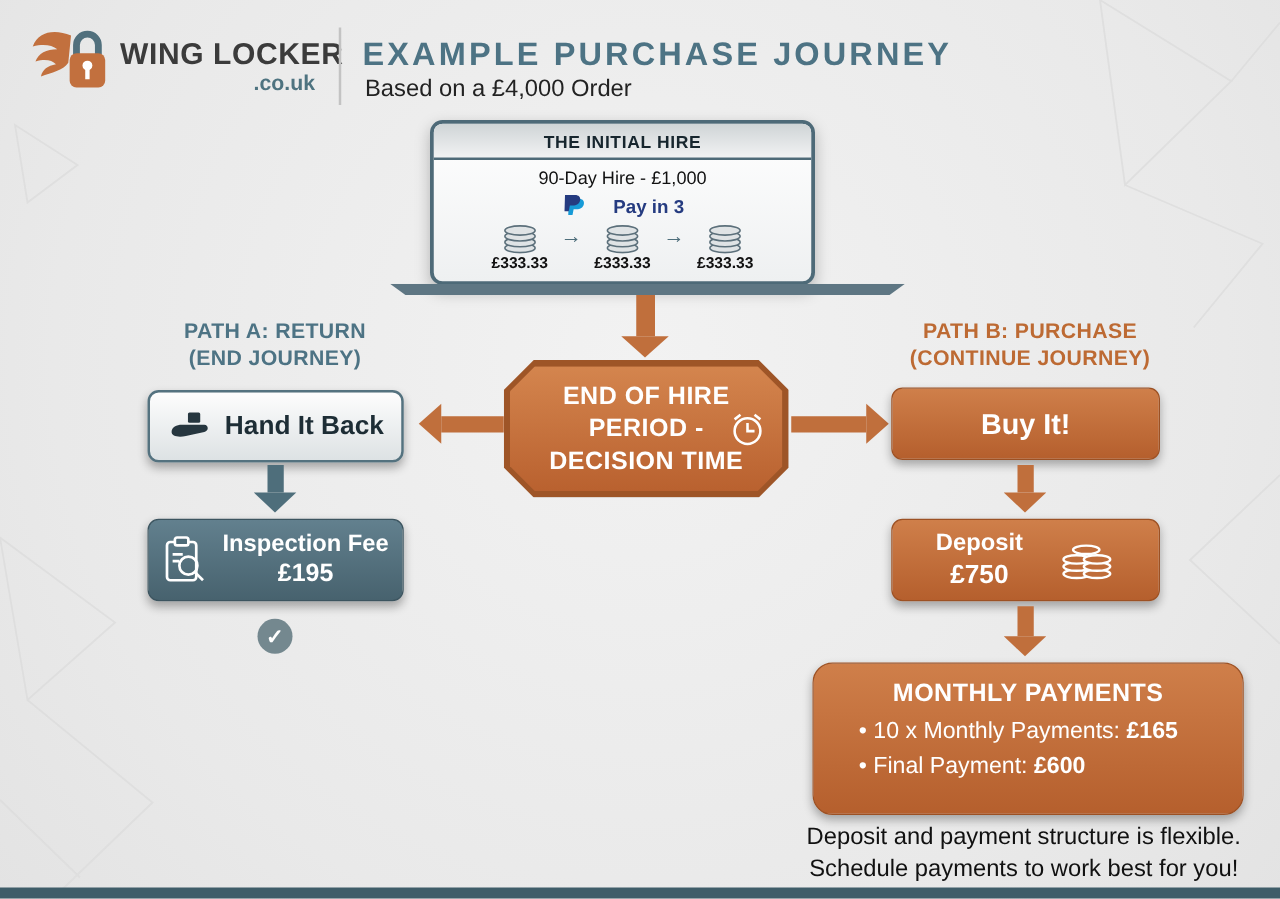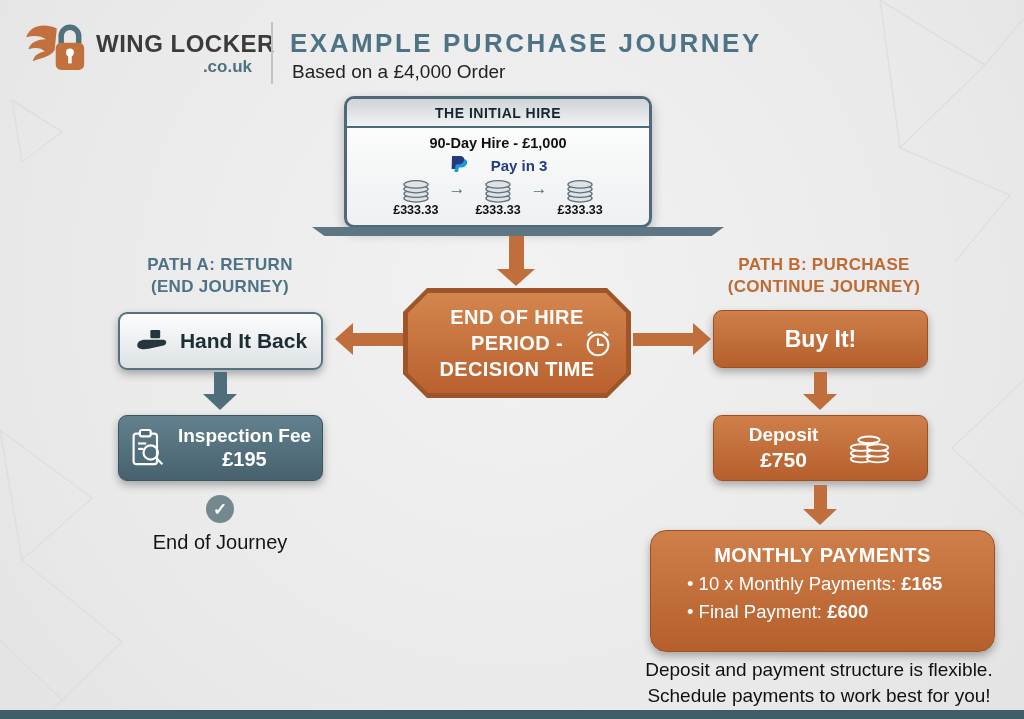--- a/index.html
+++ b/index.html
@@ -17,21 +17,21 @@
   .divider { position:absolute; left:271px; top:22px; width:2px; height:62px; background:#c3c3c3; }
   .page-title { position:absolute; left:290px; top:28px; font-size:26px; font-weight:800; letter-spacing:2.5px; color:#4d7384; }
   .page-subtitle { position:absolute; left:292px; top:61px; font-size:19px; color:#222; }
 
   
   .hire-box { position:absolute; left:344px; top:96px; width:308px; height:132px;
     border:3px solid #4e6a78; border-radius:10px; overflow:hidden; background:linear-gradient(#ffffff,#eef0f1);
     box-shadow:0 5px 12px rgba(0,0,0,.25); }
   .hire-box-header { height:29px; background:linear-gradient(#cfd4d6,#f1f2f3); border-bottom:2px solid #4e6a78;
     display:flex; align-items:center; justify-content:center; font-size:14px; font-weight:800; color:#17262e; letter-spacing:.5px; }
-  .hire-line { margin-top:7px; text-align:center; font-size:14.5px; font-weight:700; color:#111; }
+  .hire-line { margin-top:7px; text-align:center; font-size:14.5px; font-weight:400; color:#111; }
   .paypal-row { margin-top:3px; display:flex; align-items:center; justify-content:center; gap:22px; height:22px; }
   .paypal-label { font-size:15px; font-weight:700; color:#253b80; }
   .coins-row { margin-top:1px; display:flex; align-items:center; justify-content:center; gap:10px; }
   .coin-col { display:flex; flex-direction:column; align-items:center; }
   .coin-label { font-size:12.5px; font-weight:800; color:#111; margin-top:0; }
   .flow-arrow { font-size:17px; font-weight:800; color:#4e6e7b; margin-bottom:16px; }
   .pedestal { position:absolute; left:312px; top:227px; width:412px; height:9px; background:#5e7683;
     clip-path:polygon(0 0,100% 0,97% 100%,3% 100%); }
 
   
@@ -236,21 +236,20 @@
         <line x1="29" y1="33" x2="36" y2="40"></line>
       </g>
     </svg>
     <div class="inspection-text">
       <div class="inspection-label">Inspection Fee</div>
       <div class="inspection-value">£195</div>
     </div>
   </div>
 
   <div class="check-circle">✓</div>
-  <div class="end-journey">End of Journey</div>
 
   <div class="path-heading path-b-heading">
     <div>PATH B: PURCHASE</div>
     <div>(CONTINUE JOURNEY)</div>
   </div>
 
   <div class="buy-box orange-box">
     <span>Buy It!</span>
   </div>
 

